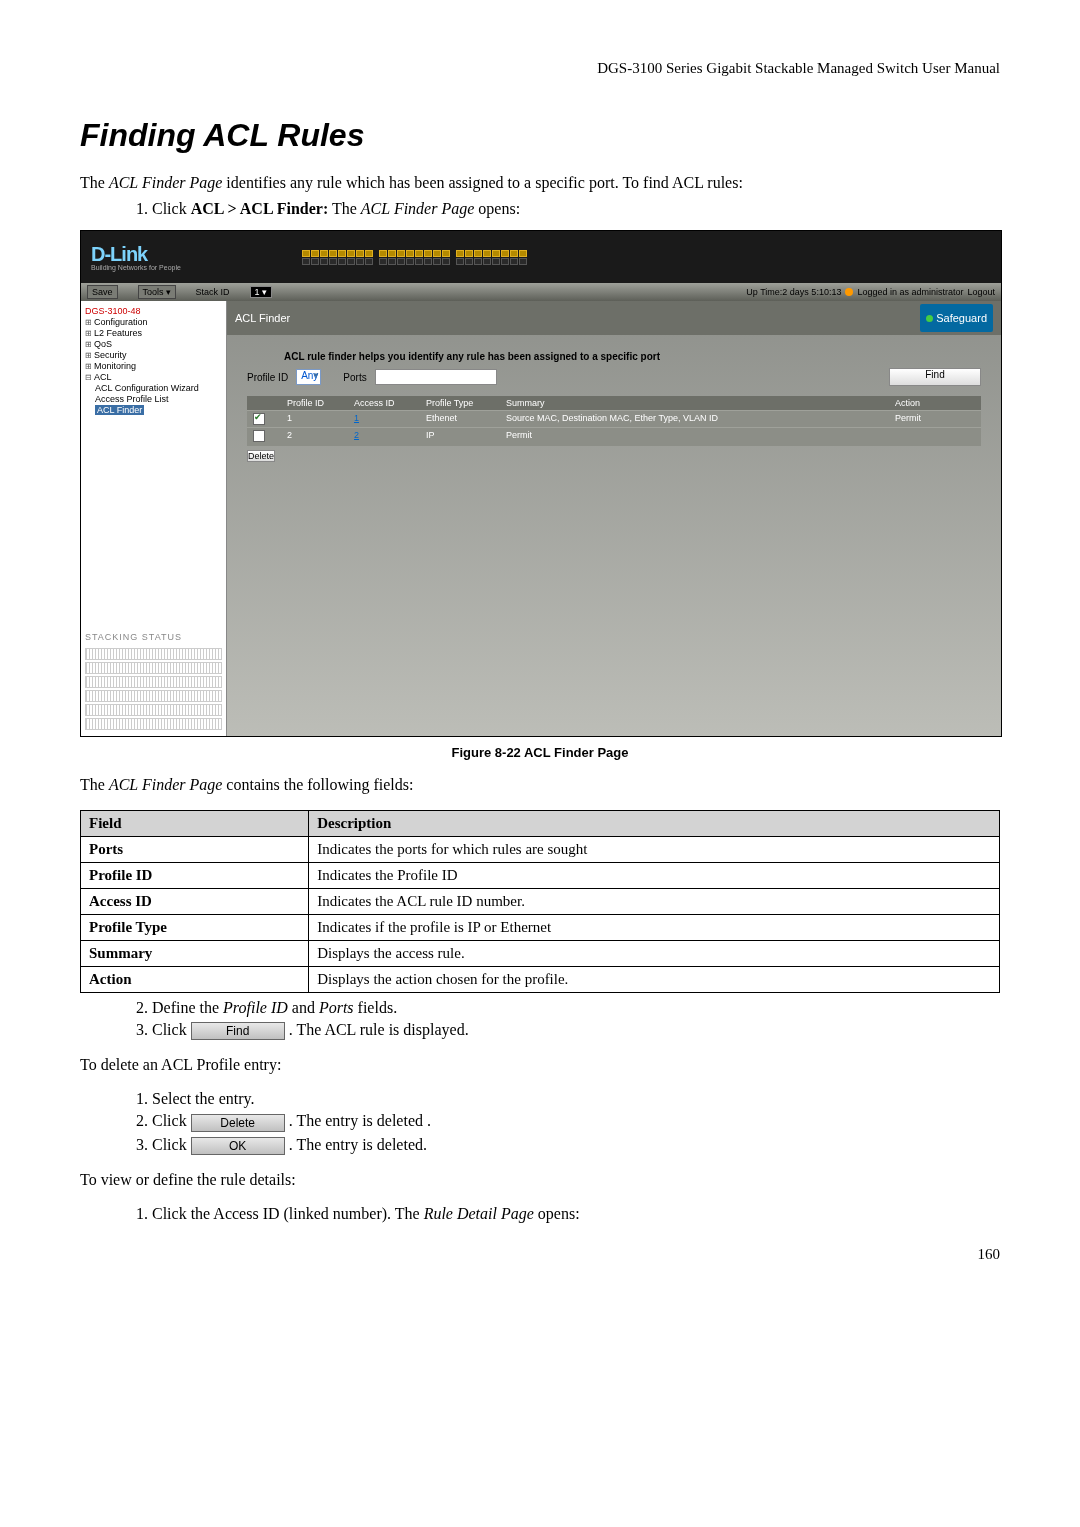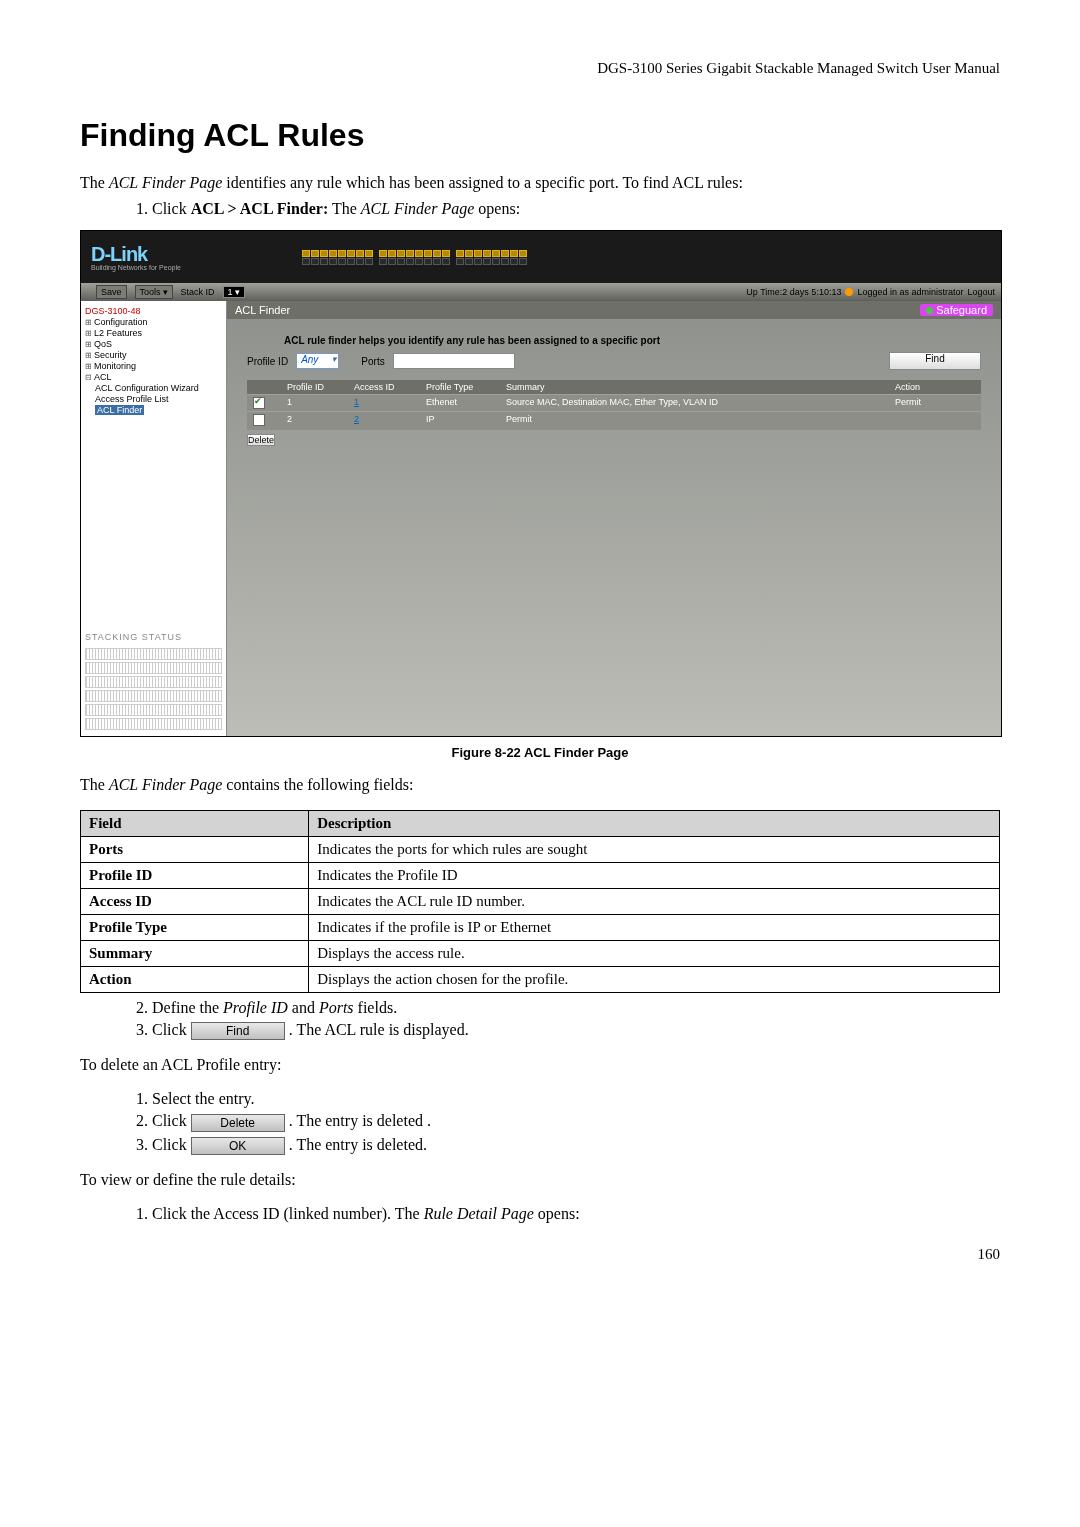--- a/index.html
+++ b/index.html
@@ -15,20 +15,21 @@
   .header-right {
     text-align: right;
     font-size: 15px;
     margin-bottom: 40px;
   }
   h1 {
     font-family: Arial, sans-serif;
     font-size: 32px;
     font-weight: bold;
     margin: 0 0 20px 0;
+    font-style: italic;
   }
   .intro { margin: 8px 0; }
   .italic { font-style: italic; }
   .bold { font-weight: bold; }
   ol.steps { margin: 6px 0 12px 0; padding-left: 60px; }
   ol.steps li { margin: 4px 12px; }
   .screenshot {
     width: 100%;
     border: 1px solid #000;
     background: #d8d9d4;
@@ -61,21 +62,21 @@
     background: linear-gradient(#9fa19a, #5d5f58);
     height: 18px;
     display: flex;
     align-items: center;
     padding: 0 6px;
     gap: 6px;
     color: #000;
     font-size: 9px;
     justify-content: space-between;
   }
-  .ss-toolbar-left { display: flex; gap: 8px; align-items: center; margin-left: 9px; }
+  .ss-toolbar-left { display: flex; gap: 20px; align-items: center; }
   .ss-toolbar-right { display: flex; gap: 4px; align-items: center; color:#000; }
   .ss-toolbar-btn { background: #7a7c75; border: 1px solid #444; padding: 0 4px; height: 12px; display:flex; align-items:center; }
   .ss-stackid { background:#000; color:#fff; padding:0 4px; border:1px solid #888;}
   .ss-statusdot { width:8px; height:8px; border-radius:50%; background:#f90; }
   .ss-body { display: flex; height: 435px; }
   .ss-tree {
     width: 137px;
     background: #fff;
     border-right: 1px solid #888;
     padding: 4px;
@@ -90,25 +91,25 @@
   .ss-tree .root { color: #c00; }
   .ss-tree .folder::before { content:"⊞ "; color:#555; font-size:8px; }
   .ss-tree .folderopen::before { content:"⊟ "; color:#555; font-size:8px; }
   .ss-tree .sel { background: #3a6ea5; color:#fff; padding:0 2px; }
   .ss-tree .spacer { flex:1; }
   .ss-stackstatus { font-size:9px; color:#888; text-transform:uppercase; letter-spacing:1px; margin-top:4px; }
   .ss-stacklines { margin-top:4px; }
   .ss-stackline { height:10px; border:1px solid #ccc; margin:2px 0; background:repeating-linear-gradient(90deg,#ccc 0 1px, transparent 1px 3px); position:relative;}
   .ss-main { flex:1; background: linear-gradient(180deg, #8e908b 0%, #bcbdb7 100%); color:#000; padding:0; }
   .ss-panelhdr { background:#6d6f68; color:#fff; padding:3px 8px; font-size:11px; display:flex; justify-content:space-between; align-items:center;}
-  .ss-safeguard { background:#d946ef; border-radius:2px; padding:0 6px; display:flex; align-items:center; gap:3px;}
+  .ss-safeguard { background:#0369a1; border-radius:2px; padding:8px 6px; display:flex; align-items:center; gap:3px;}
   .ss-safedot{width:7px;height:7px;border-radius:50%;background:#4c4;}
   .ss-panelbody { padding: 16px 20px; font-size:10px; color:#000;}
   .ss-filterrow { display:flex; align-items:center; gap:8px; margin:6px 0 10px 0;}
-  .ss-select { background:#fff; border:1px solid #7a99c7; padding:0 20px 0 4px; height:14px; color:#0057d0; position:relative;font-style:italic;}
+  .ss-select { background:#fff; border:1px solid #7a99c7; padding:0 2px 0 4px; height:14px; color:#0057d0; position:relative;}
   .ss-select::after{content:"▾"; position:absolute; right:2px; top:0; font-size:9px; color:#3a6ea5;}
   .ss-portsbox { background:#fff; border:1px solid #888; width:120px; height:14px;}
   .ss-findbtn { width:90px; height:16px; background:linear-gradient(#fff,#ddd);border:1px solid #888;text-align:center;}
   .ss-dltbtn { width:60px; height:14px; background:linear-gradient(#fff,#ddd);border:1px solid #888;text-align:center;font-size:9px;}
   .ss-grid { width:100%; font-size:9px; color:#fff;}
   .ss-gridhdr { display:flex; background:#6d6f68; }
   .ss-gridhdr > div { padding:2px 6px; }
   .ss-gridrow { display:flex; background:#8c8e87; border-top:1px solid #9fa19a;}
   .ss-gridrow > div { padding:2px 6px; }
   .gc-chk{width:22px;} .gc-pid{width:55px;} .gc-aid{width:60px;} .gc-pt{width:68px;} .gc-sum{flex:1;} .gc-act{width:80px;}

